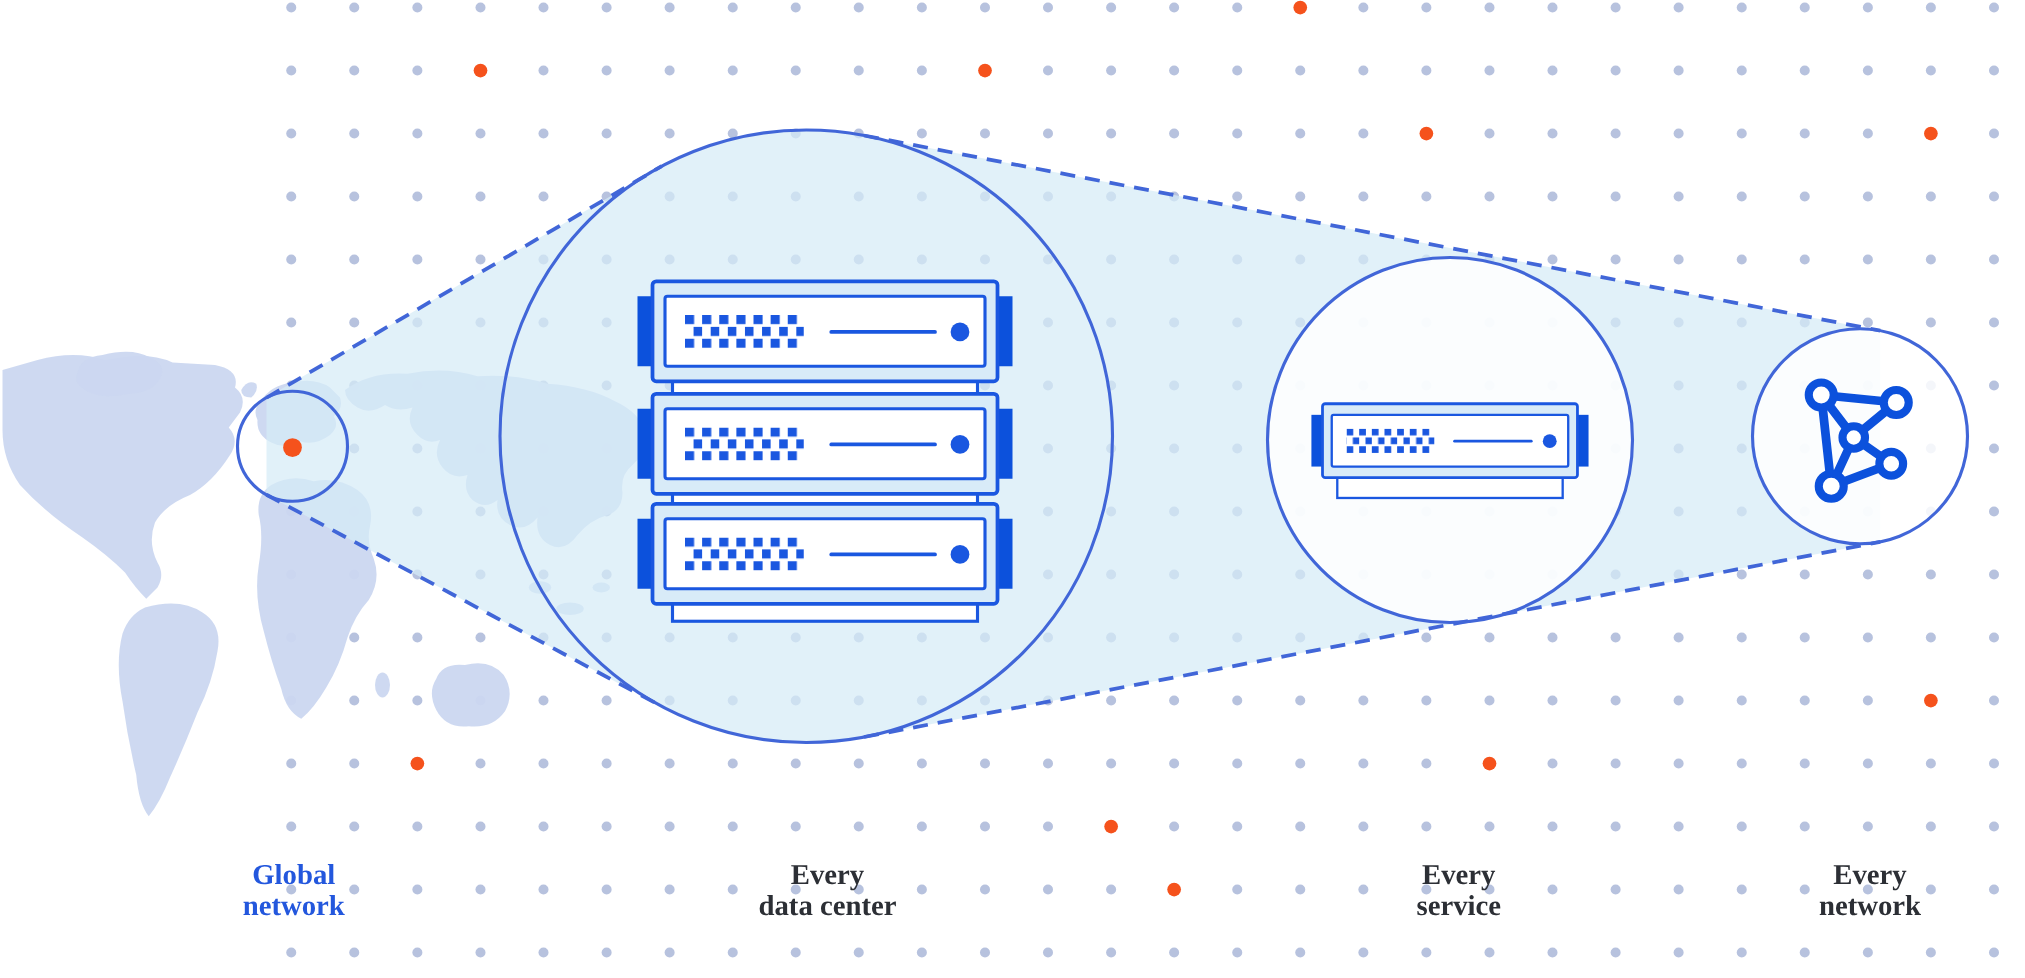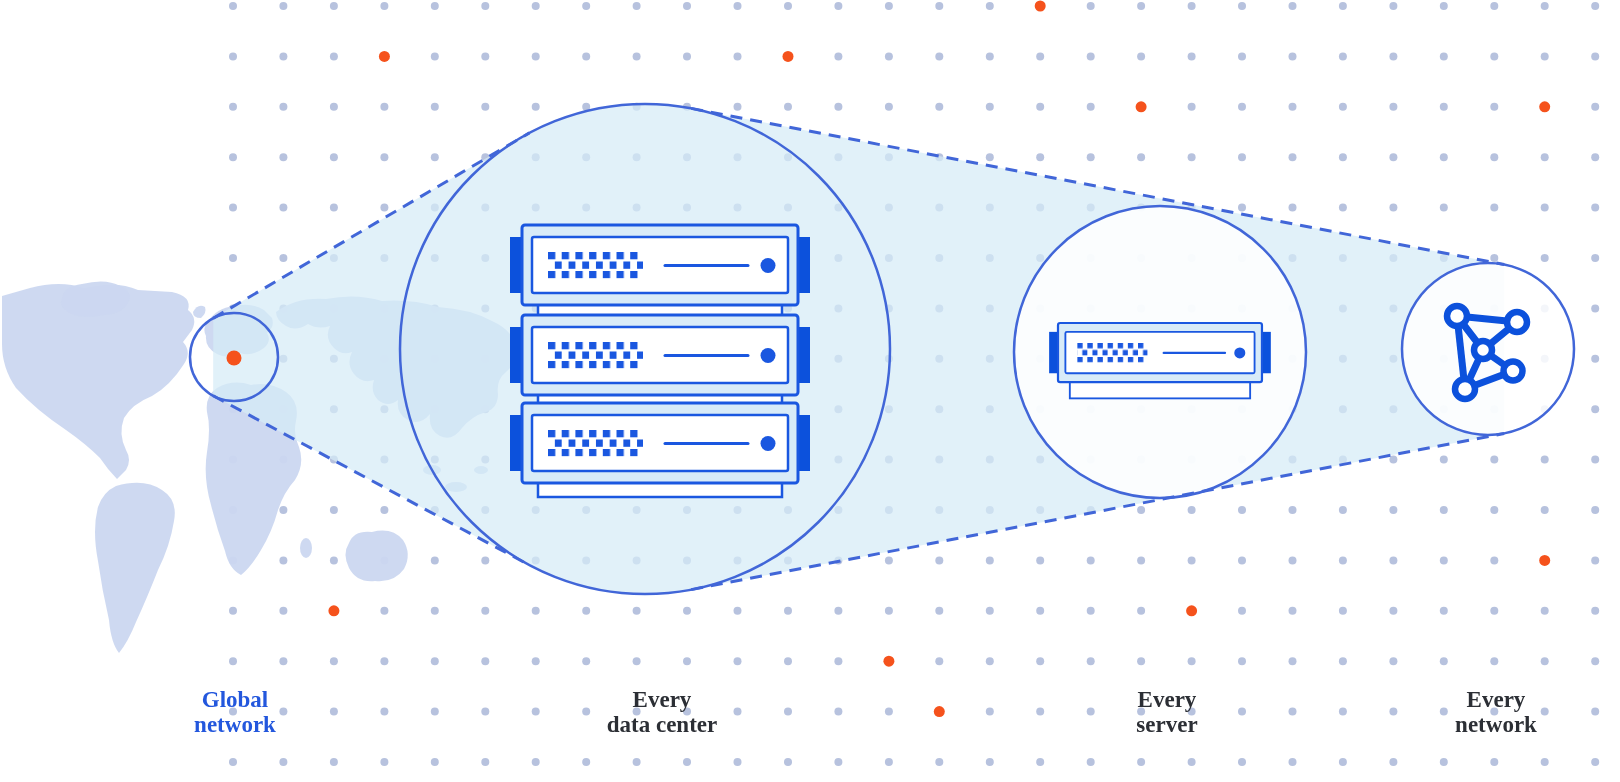--- a/index.html
+++ b/index.html
@@ -587,19 +587,19 @@
   <div class="label blue" style="left:125px">
     <div>Global</div>
     <div>network</div>
   </div>
   <div class="label" style="left:552px">
     <div>Every</div>
     <div>data center</div>
   </div>
   <div class="label" style="left:1057px">
     <div>Every</div>
-    <div>server</div>
+    <div>service</div>
   </div>
   <div class="label" style="left:1386px">
     <div>Every</div>
     <div>network</div>
   </div>
 </div>
 
 </body></html>

